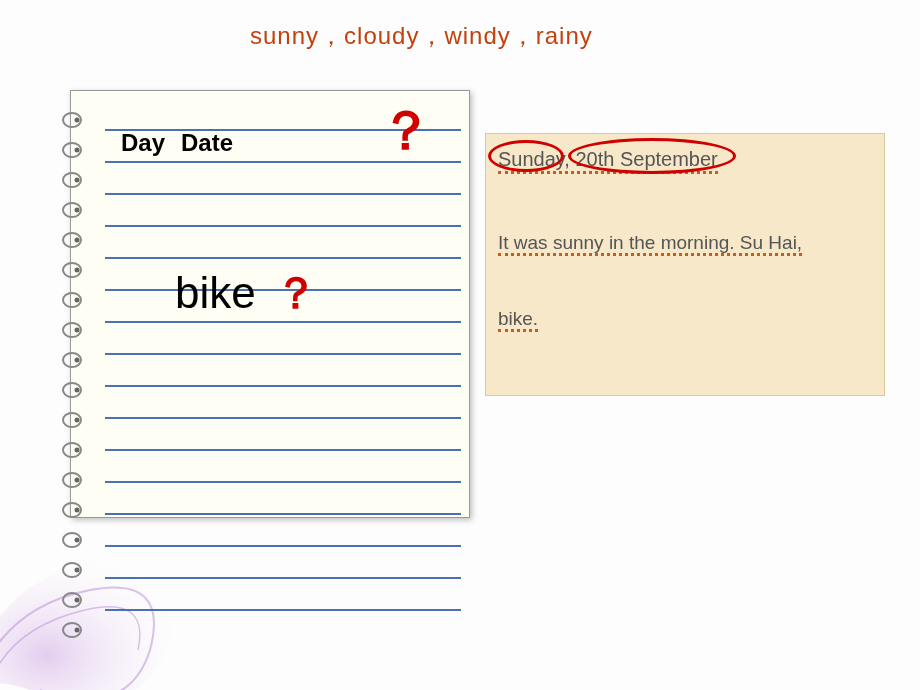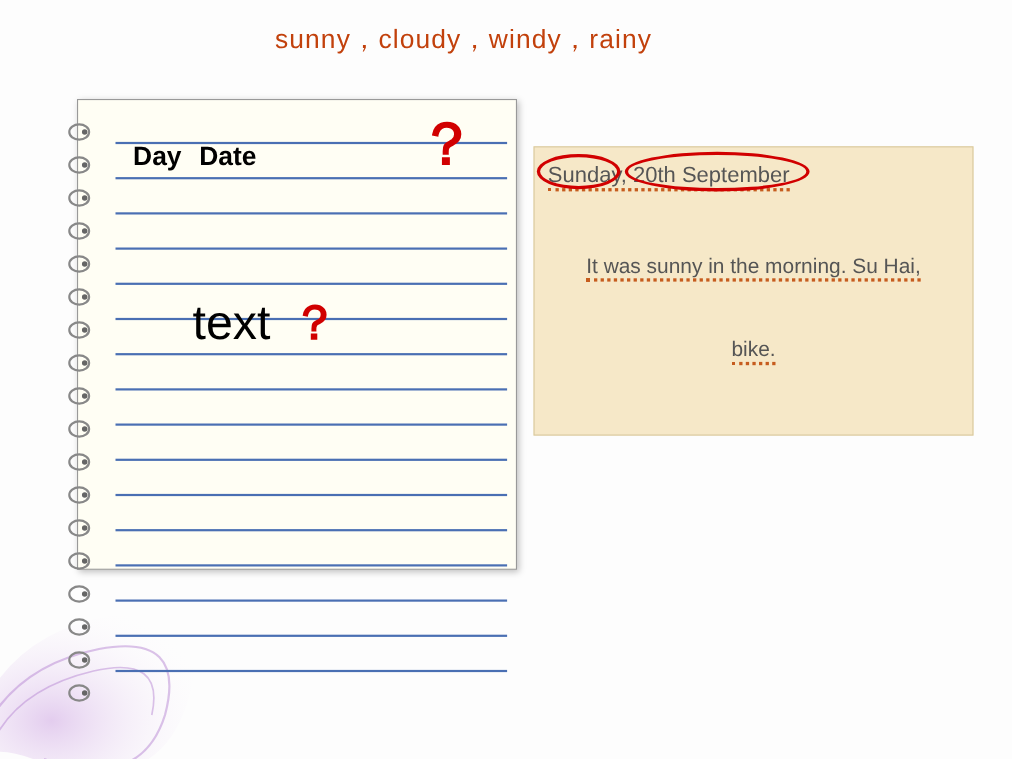--- a/index.html
+++ b/index.html
@@ -131,21 +131,20 @@
     border: 3px solid #d10000;
     border-radius: 50%;
     pointer-events: none;
   }
   .sticky-body {
     padding: 40px 12px 10px;
     font-family: "Comic Sans MS", cursive, sans-serif;
     font-size: 19px;
     color: #555;
     line-height: 38px;
-    text-align: center;
   }
   .sticky-body span { border-bottom: 3px dotted #c65c1e; }
 </style>
 </head>
 <body>
 
 <svg class="bg-swirl" viewBox="0 0 300 300">
   <defs>
     <radialGradient id="g" cx="40%" cy="60%" r="70%">
       <stop offset="0%" stop-color="#d8b8e8" stop-opacity="0.7"></stop>
@@ -252,21 +251,21 @@
     <div class="rule" style="top:448px"></div>
     <div class="rule" style="top:480px"></div>
 
     <div class="header-cells">
       <span>Day</span>
       <span>Date</span>
     </div>
     <div class="qmark1">？</div>
 
     <div class="text-row">
-      <span>text</span>
+      <span>bike</span>
       <span class="qmark2">？</span>
     </div>
   </div>
 </div>
 
 <div class="sticky">
   <div class="sticky-top">
     <span class="dotted">Sunday, 20th September</span>
     <div class="circle1"></div>
     <div class="circle2"></div>

